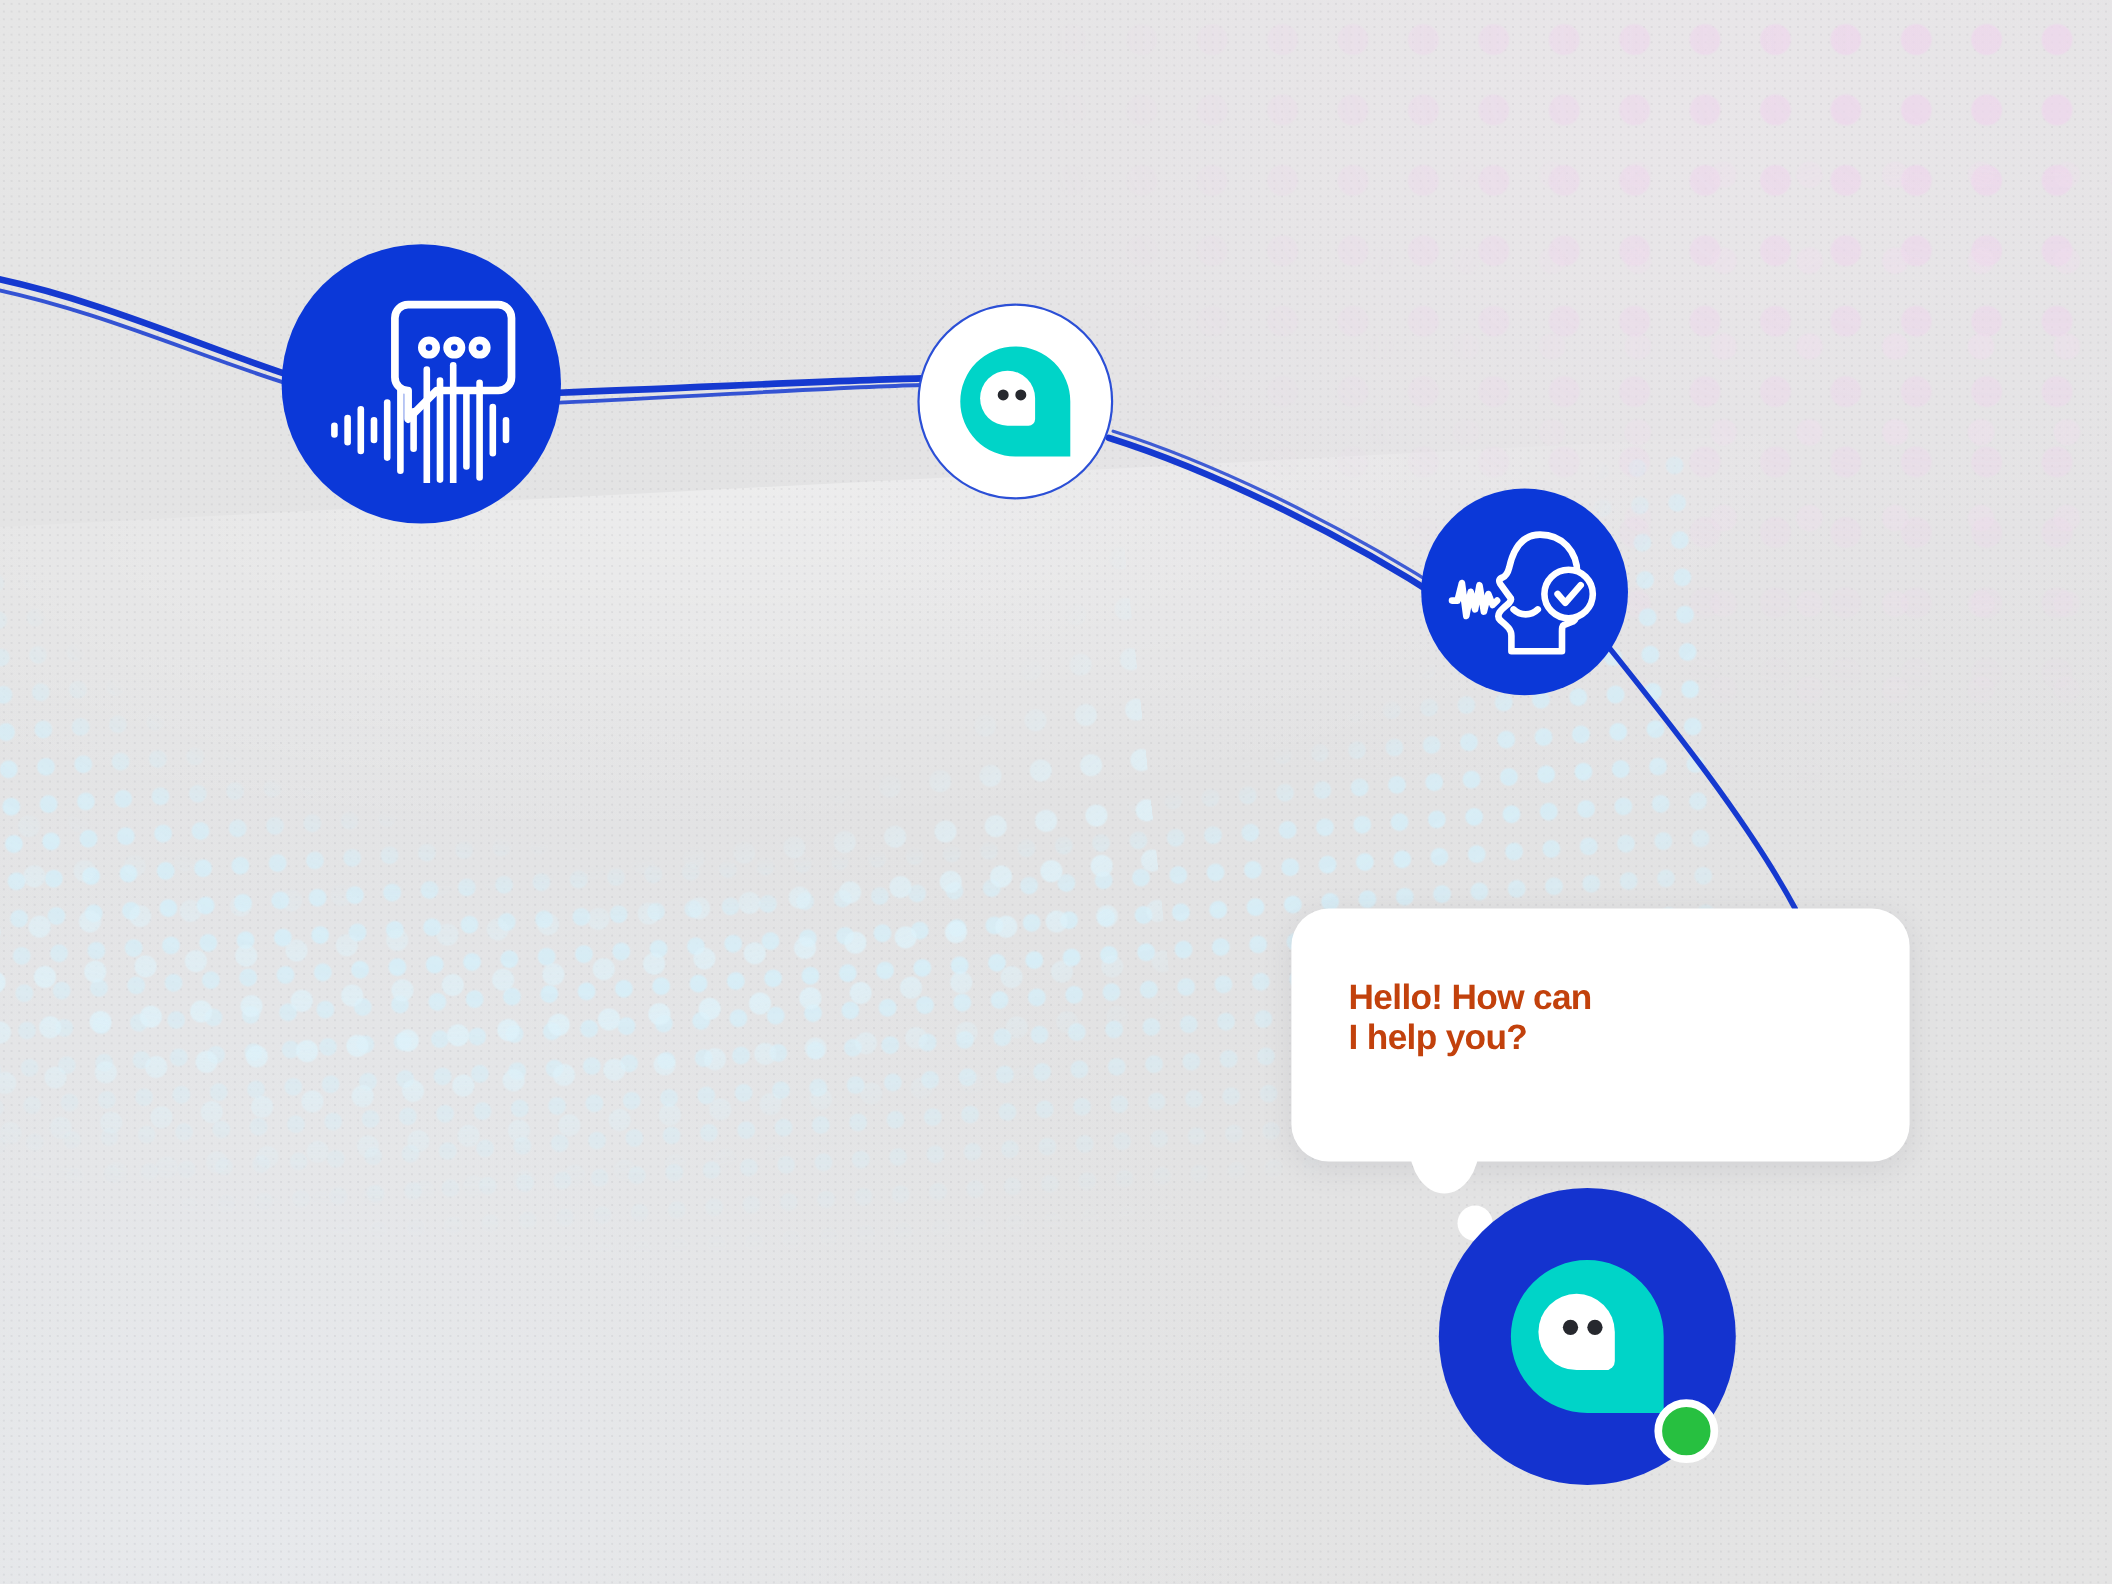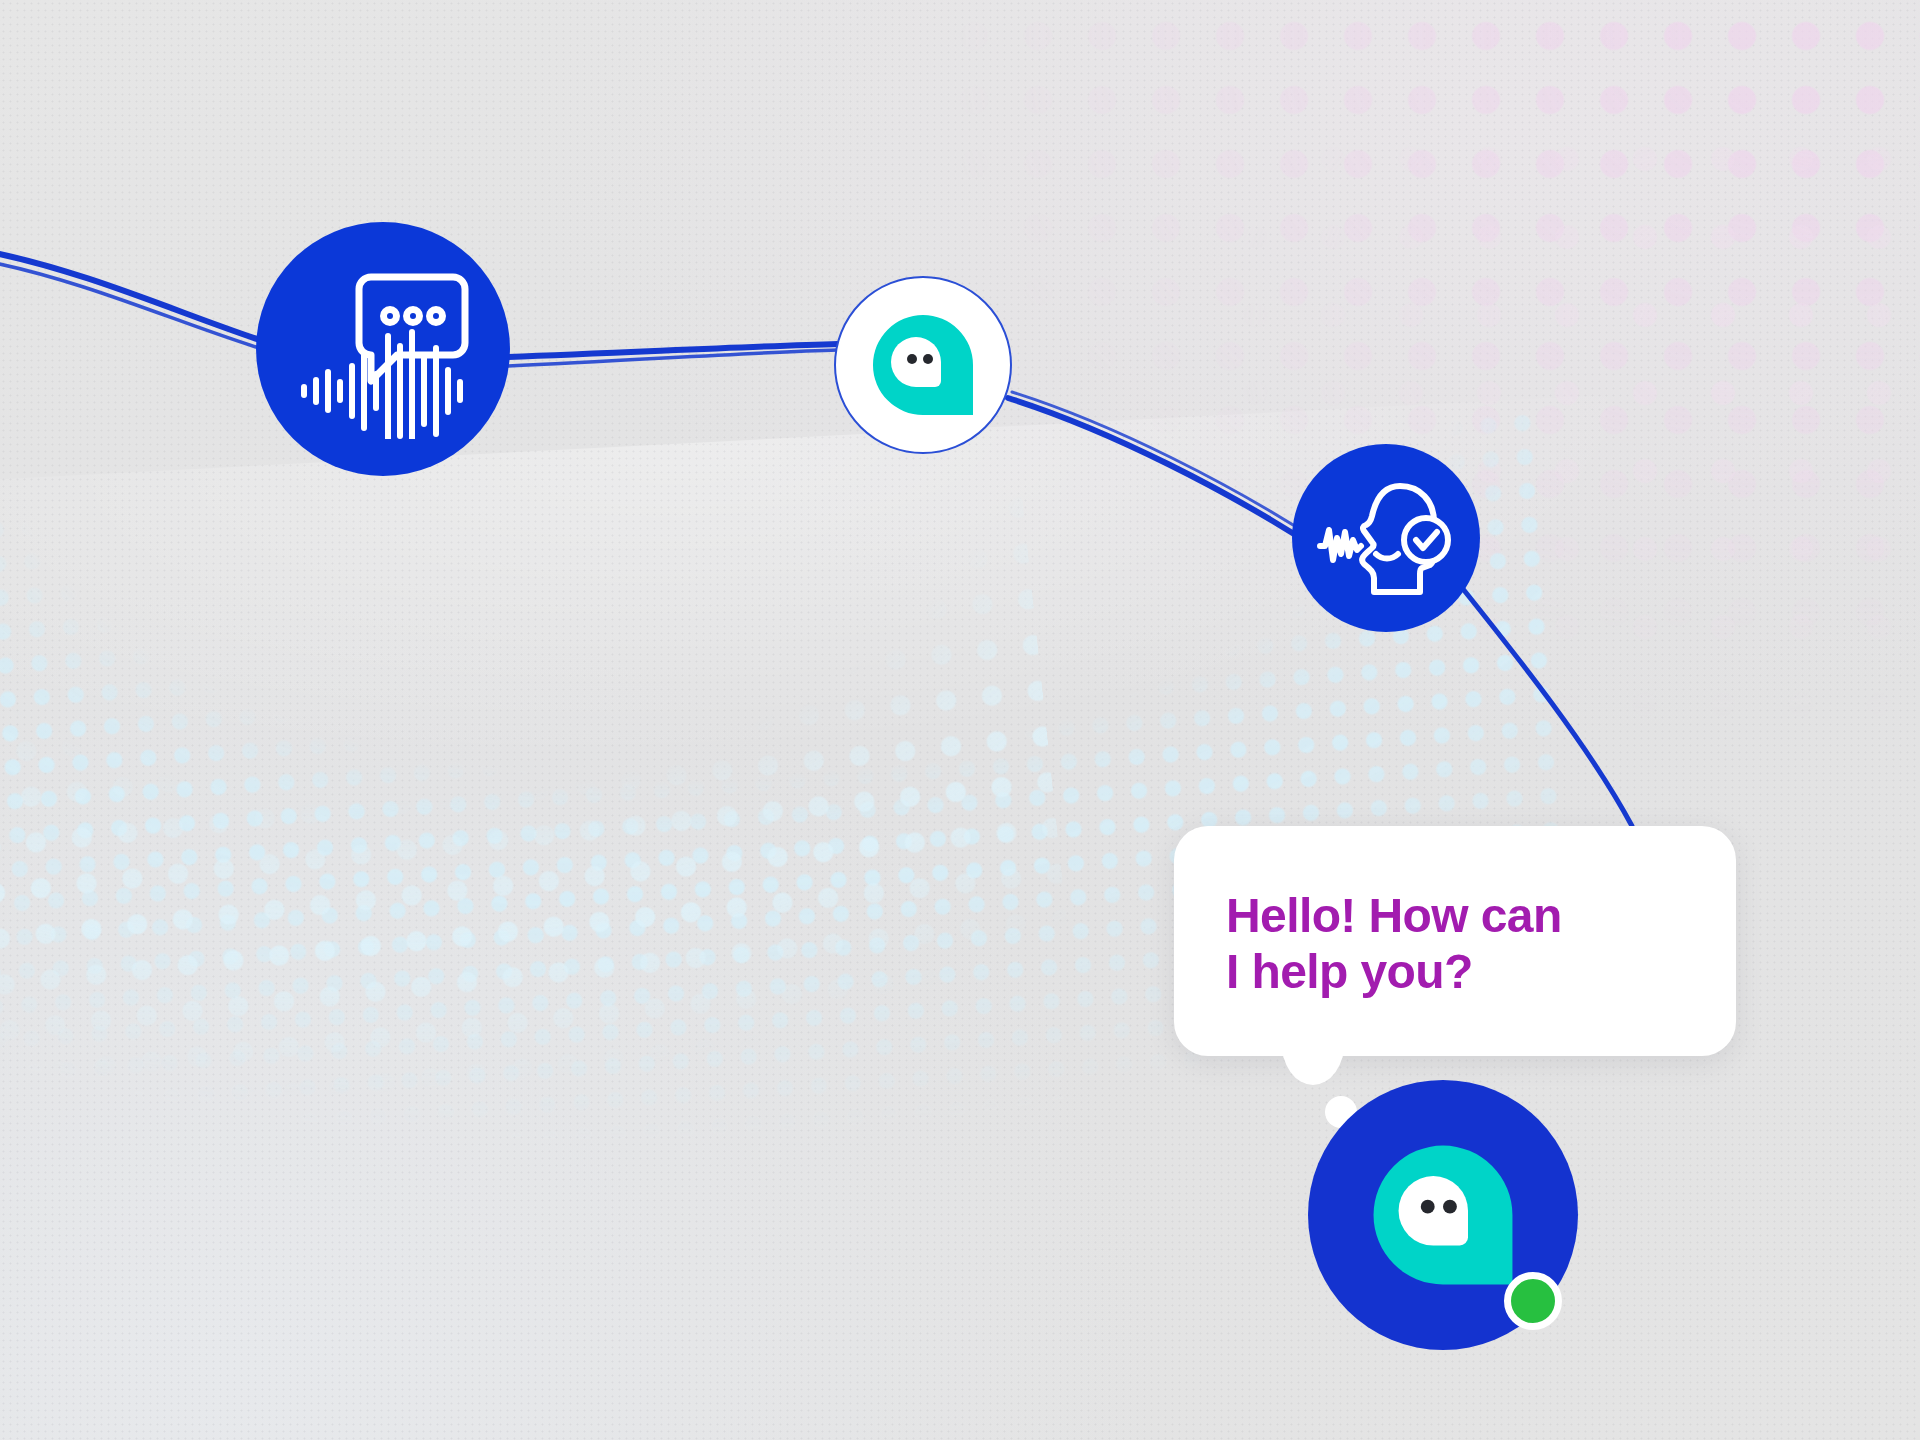--- a/index.html
+++ b/index.html
@@ -122,24 +122,24 @@
     background: #ffffff;
     border-radius: 34px;
     box-shadow: 0 6px 26px rgba(120,120,130,0.16);
   }
   #chat-bubble-text {
     position: absolute;
     left: 52px;
     top: 62px;
     width: 430px;
     font-family: "Liberation Sans", sans-serif;
-    font-size: 48px;
+    font-size: 32px;
     line-height: 1.16;
     font-weight: bold;
-    color: #a21caf;
+    color: #c2410c;
     letter-spacing: -0.6px;
     white-space: pre-line;
   }
   #chat-bubble-tail {
     position: absolute;
     left: 1281px;
     top: 1021px;
     width: 64px;
     height: 64px;
     background: #ffffff;

